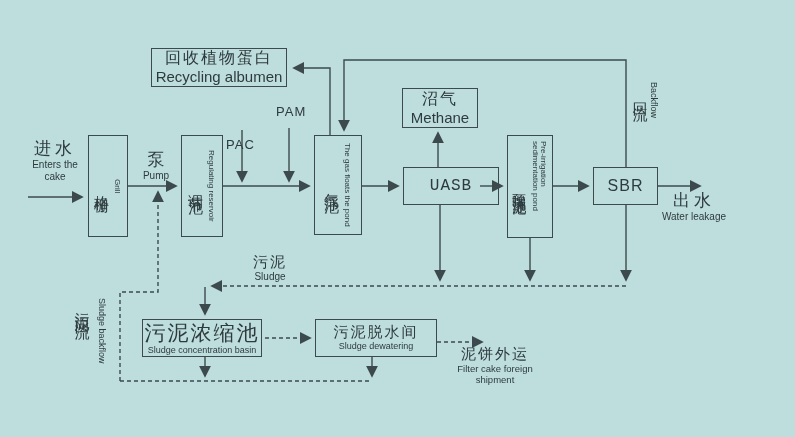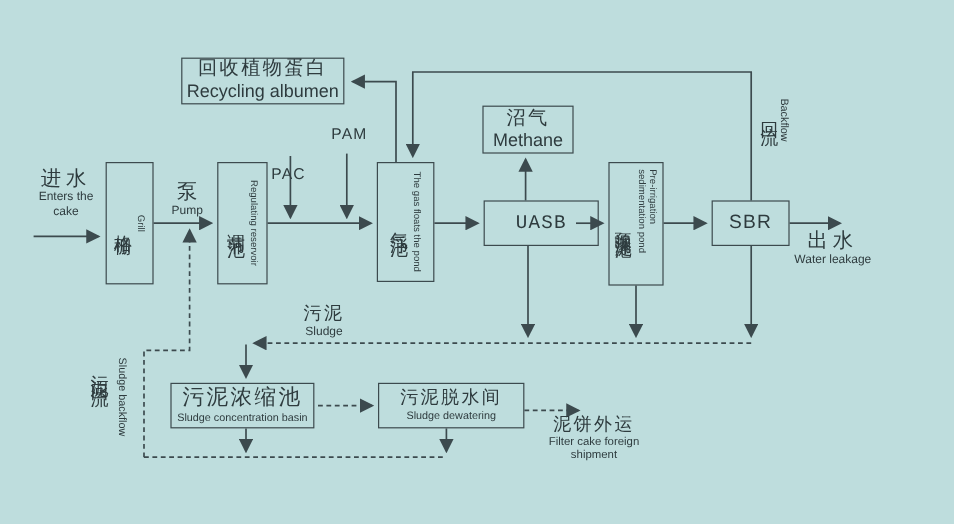--- a/index.html
+++ b/index.html
@@ -121,21 +121,21 @@
   <div class="box" style="left:507px;top:135px;width:46px;height:103px;">
     <span class="vzh small">预曝沉淀池</span>
     <span class="ven wrap" style="max-height:92px;">Pre-irrigation sedimentation pond</span>
   </div>
 
   <div class="box" style="left:593px;top:167px;width:65px;height:38px;">
     <span class="latin">SBR</span>
   </div>
 
   <div class="box col" style="left:142px;top:319px;width:120px;height:38px;">
-    <span class="zh-big" style="font-size:18px;">污泥浓缩池</span>
+    <span class="zh-big" style="font-size:21px;">污泥浓缩池</span>
     <span class="en-sub" style="font-size:9px;">Sludge concentration basin</span>
   </div>
 
   <div class="box col" style="left:315px;top:319px;width:122px;height:38px;">
     <span class="zh-big" style="font-size:15px;">污泥脱水间</span>
     <span class="en-sub" style="font-size:9px;">Sludge dewatering</span>
   </div>
 
   <div class="lbl" style="left:20px;top:139px;width:70px;">
     <span class="zh">进水</span>

